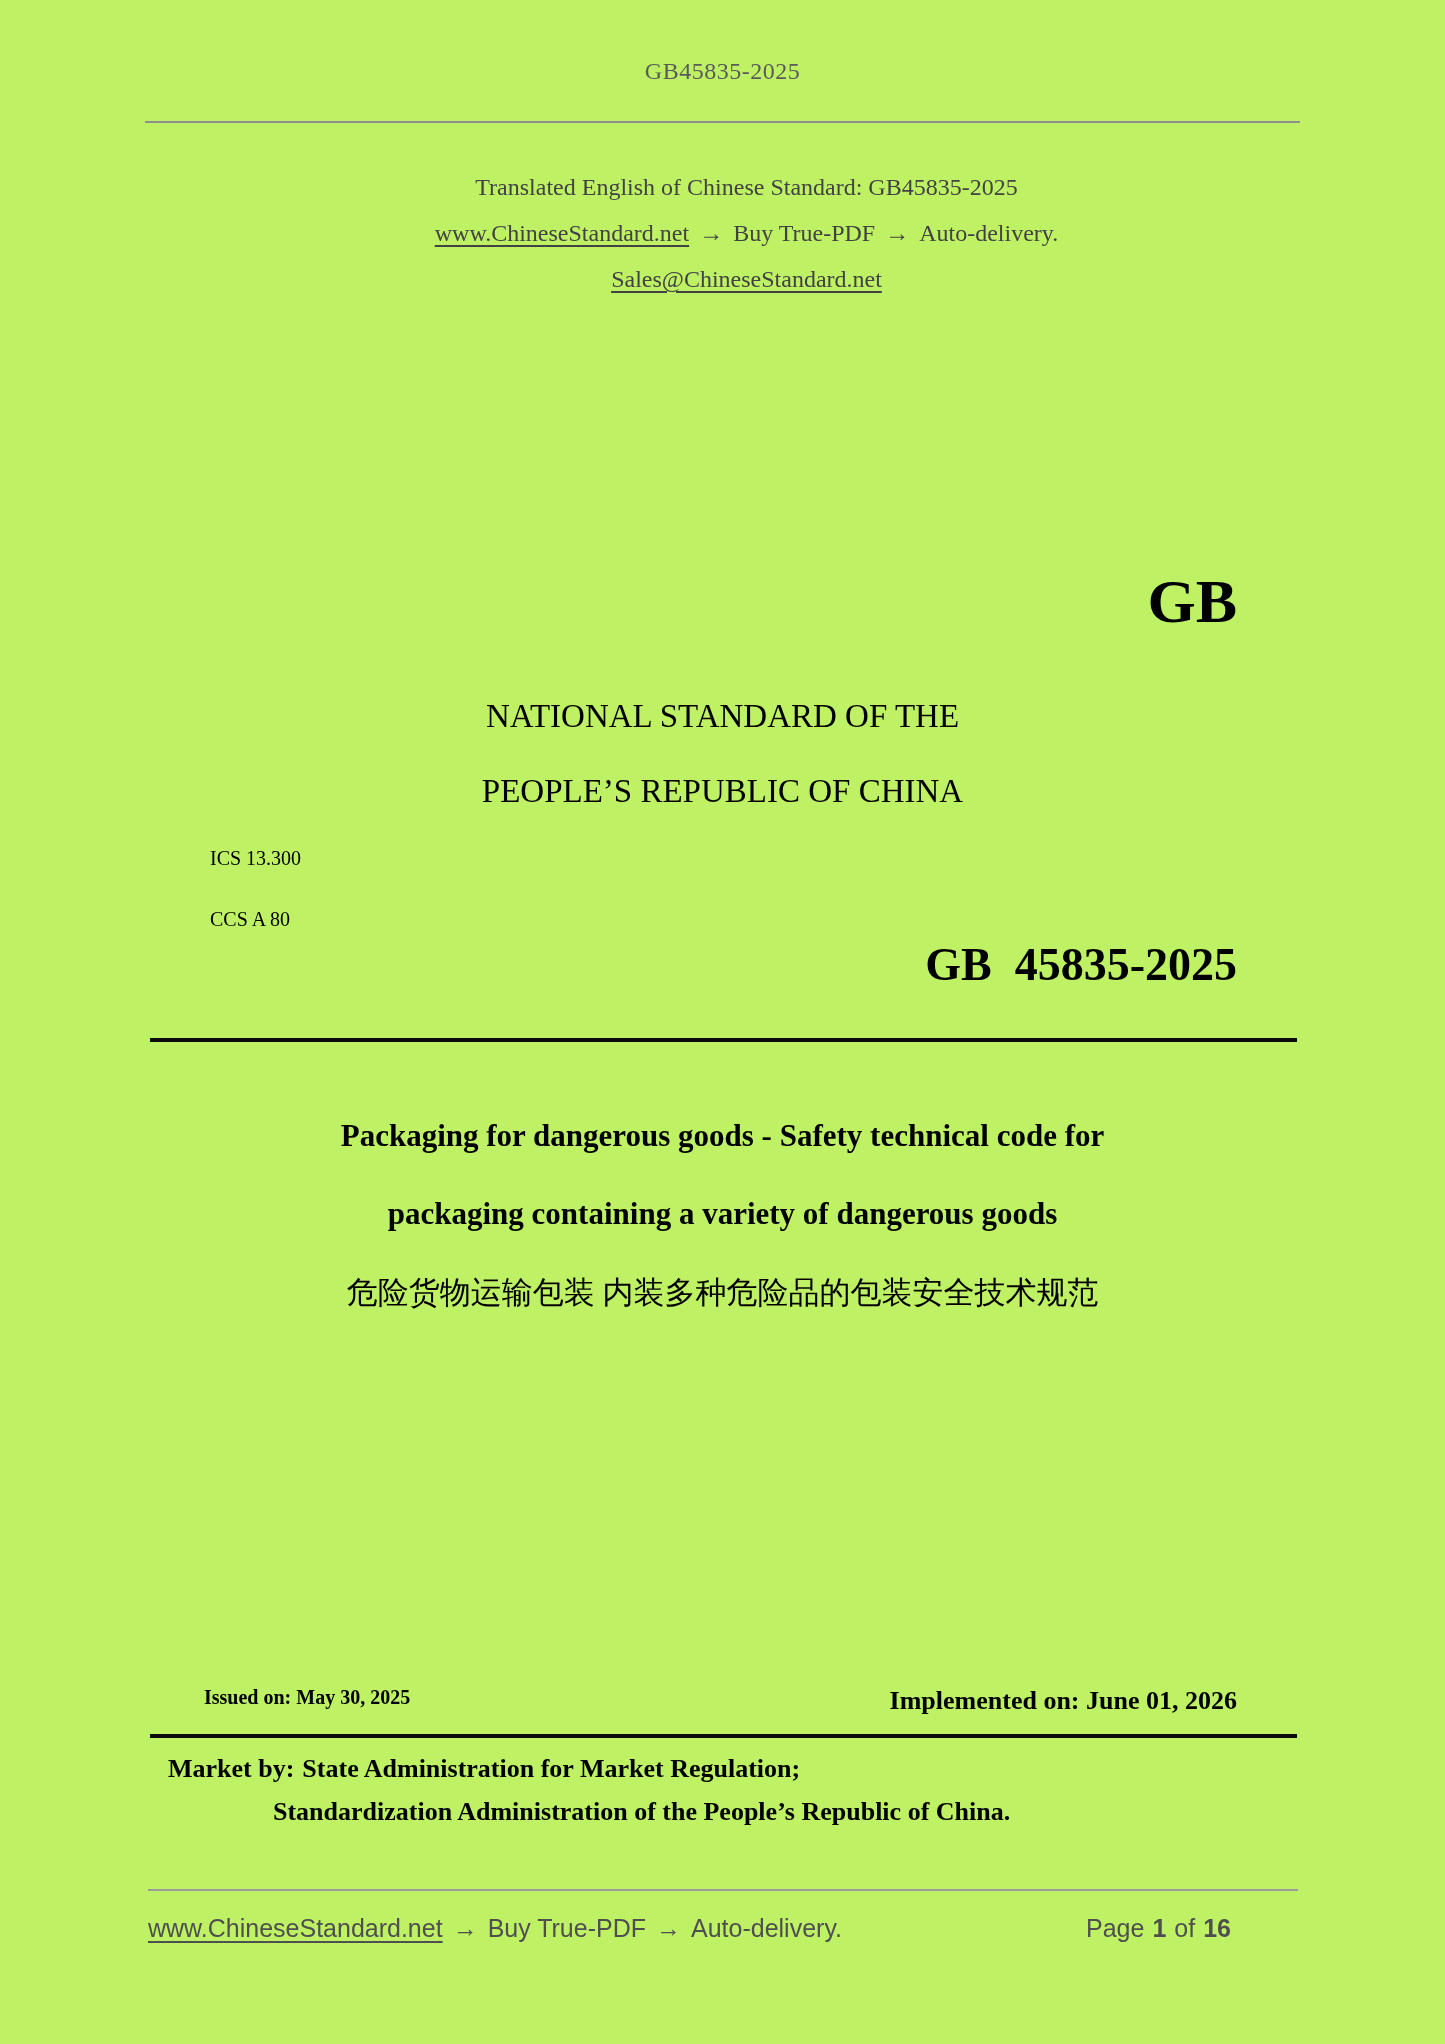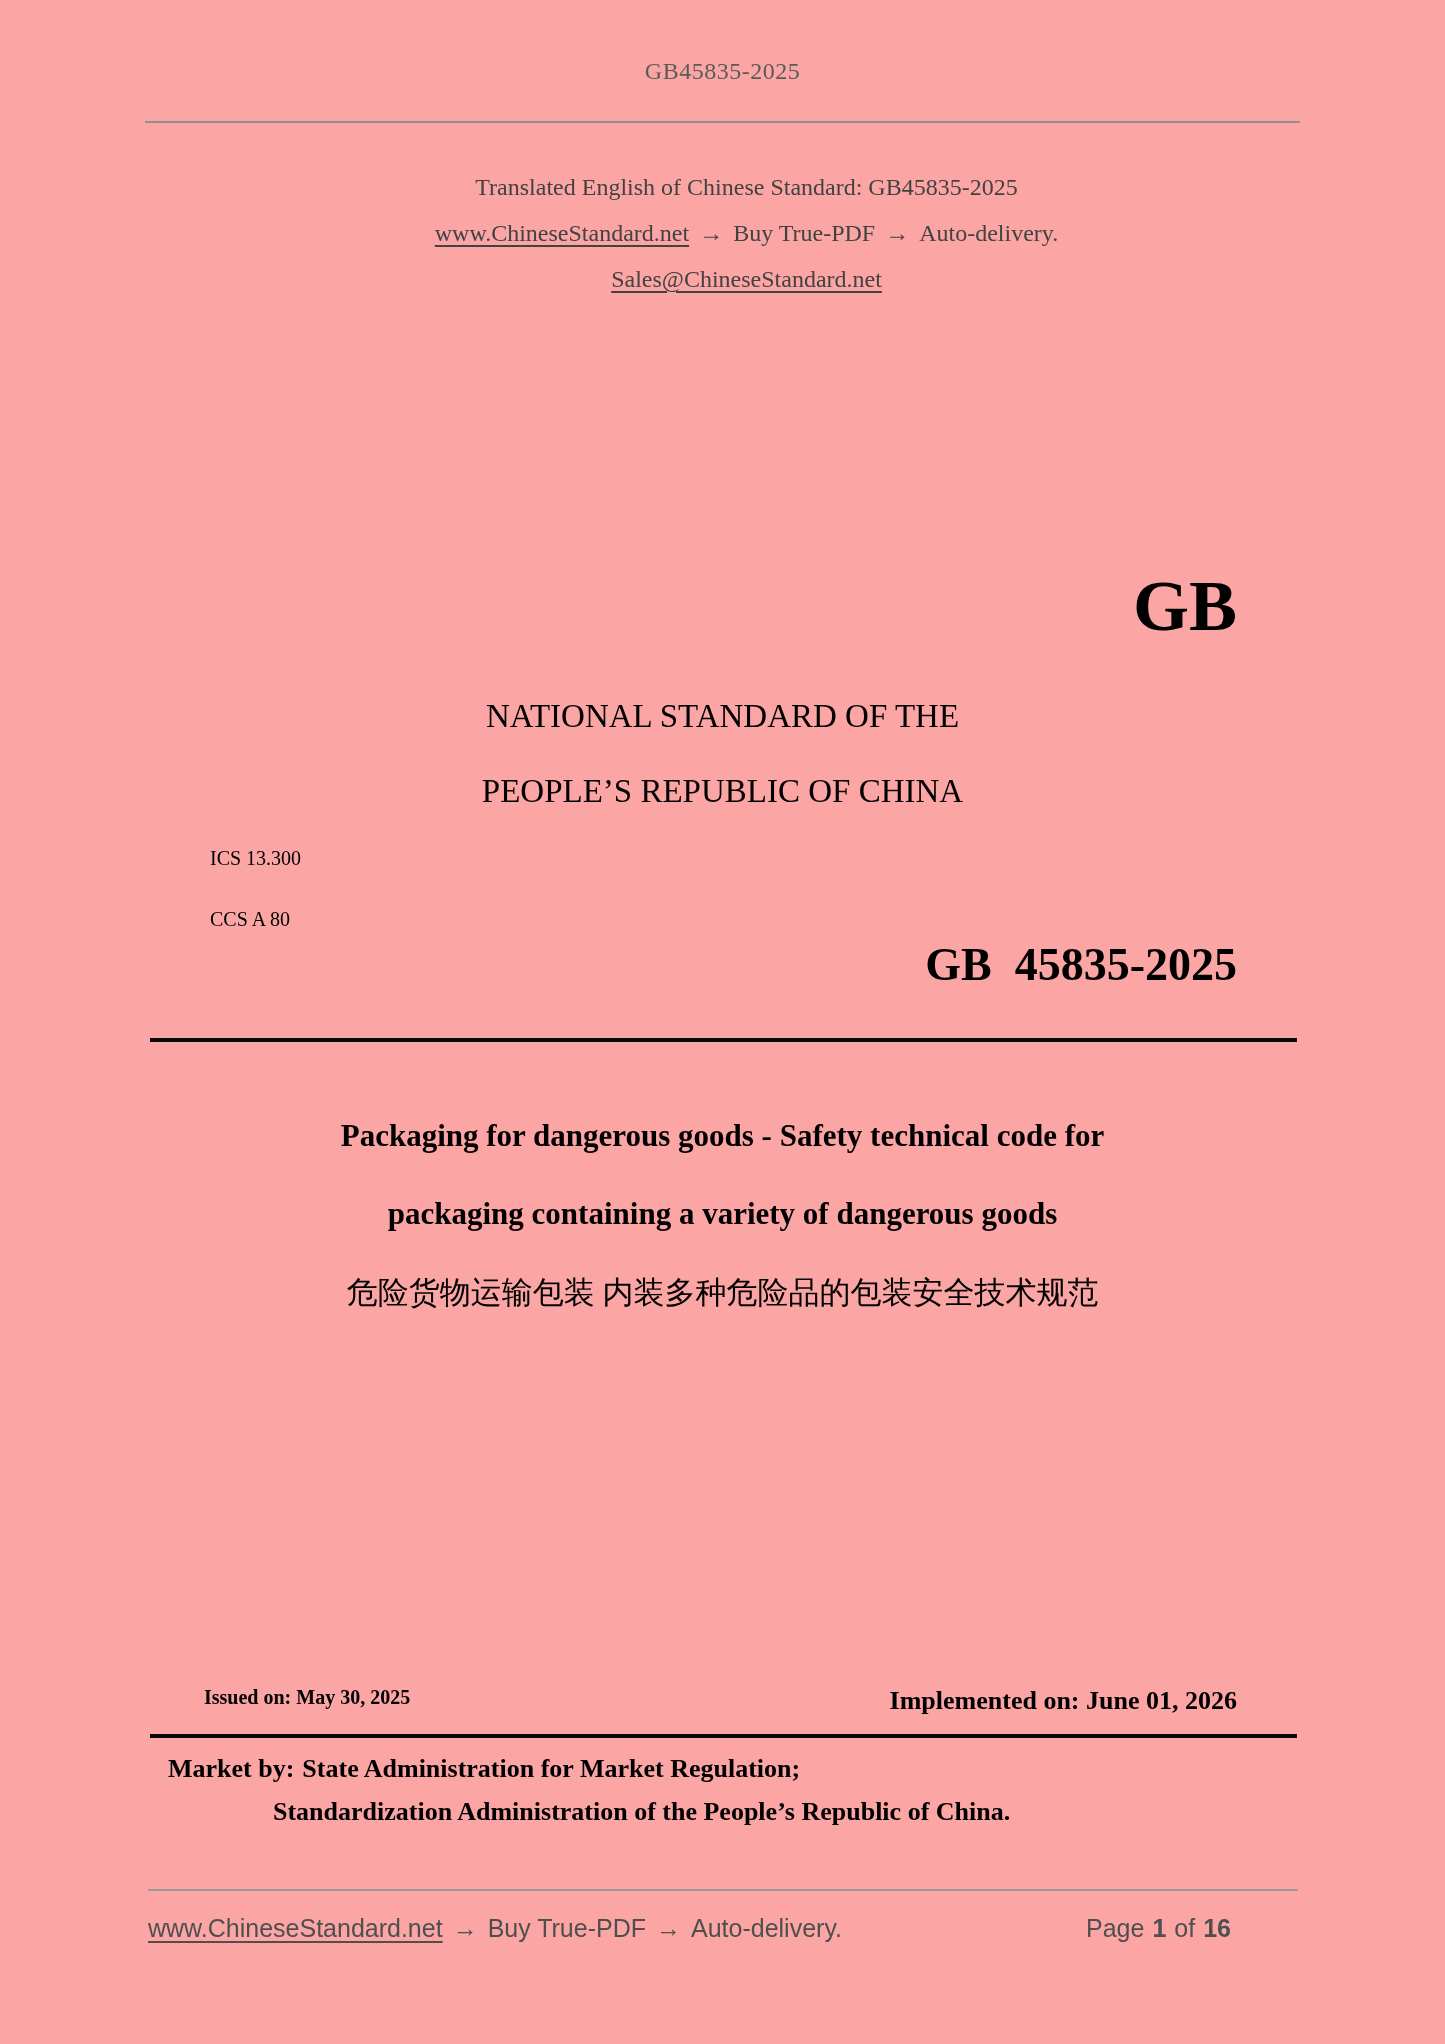--- a/index.html
+++ b/index.html
@@ -4,21 +4,21 @@
 <style>
   html, body {
     margin: 0;
     padding: 0;
     background: #ffffff;
   }
   .page {
     position: relative;
     width: 1445px;
     height: 2044px;
-    background: #fca5a5;
+    background: #bef264;
     font-family: "Liberation Serif", serif;
     color: #000000;
     overflow: hidden;
   }
   .centered {
     position: absolute;
     left: 0;
     right: 0;
     text-align: center;
   }
@@ -53,21 +53,21 @@
     text-underline-offset: 4px;
     color: inherit;
     cursor: pointer;
   }
   .arrow { margin: 0 10px; }
   
   .gb-large {
     position: absolute;
     top: 570px;
     right: 208px;
-    font-size: 72px;
+    font-size: 62px;
     font-weight: bold;
     line-height: 1;
     text-align: center;
   }
   .nat-line {
     font-size: 33px;
   }
   .nat-line1 { top: 698px; }
   .nat-line2 { top: 773px; }
   .ics-line, .ccs-line {

